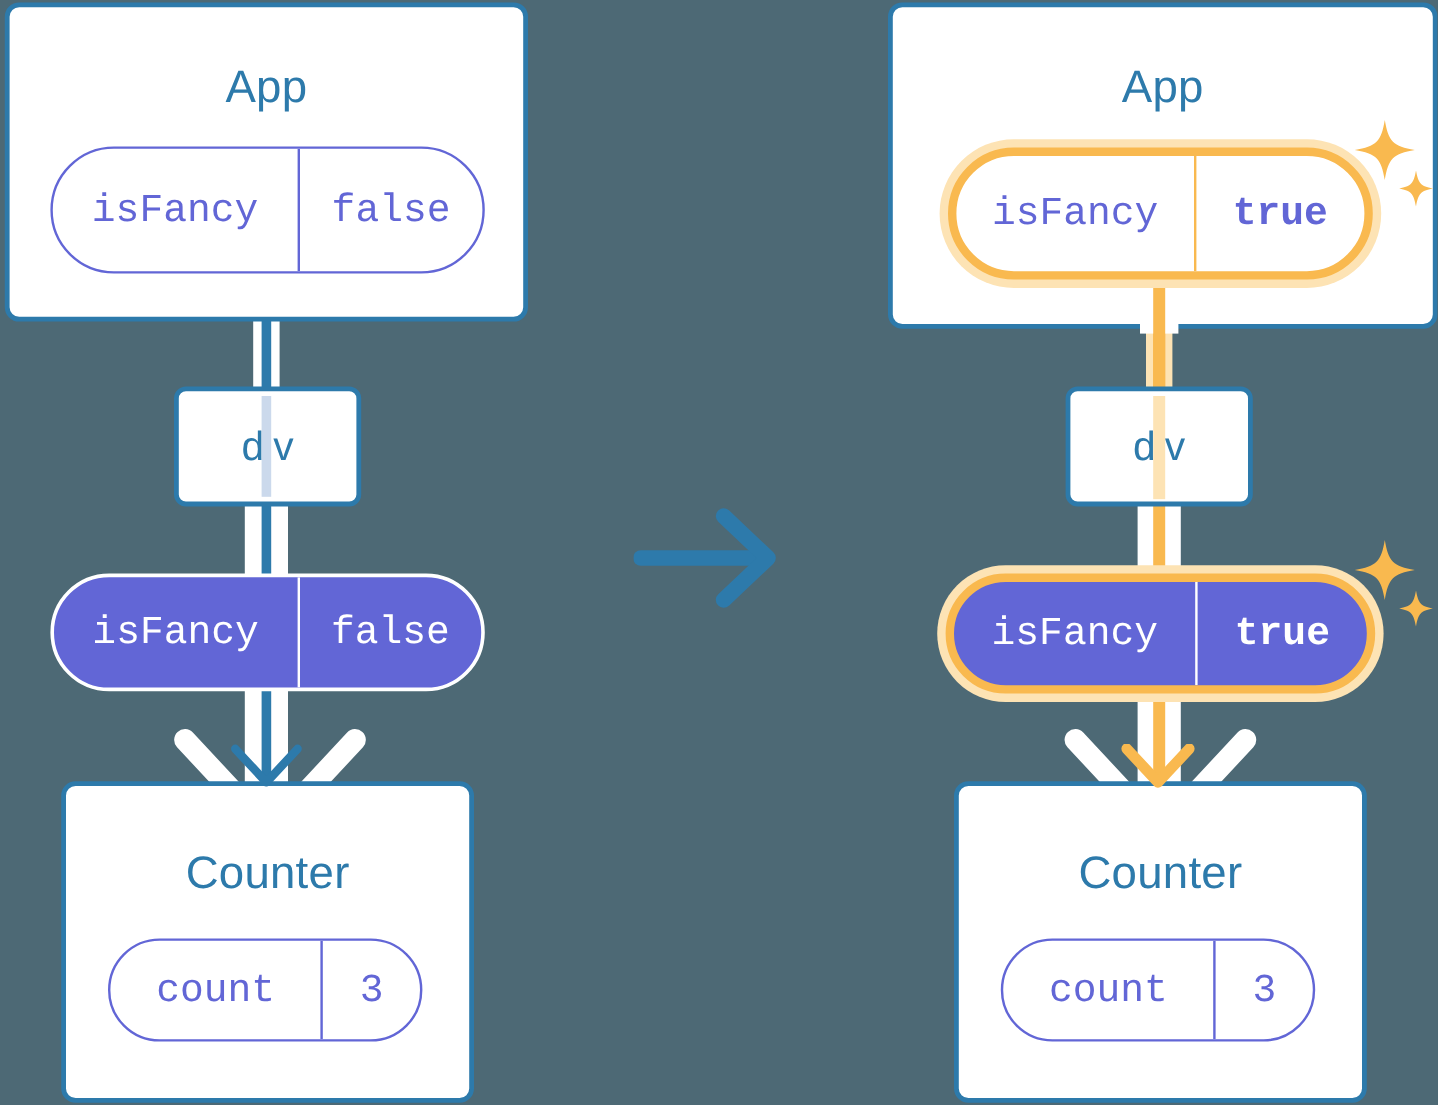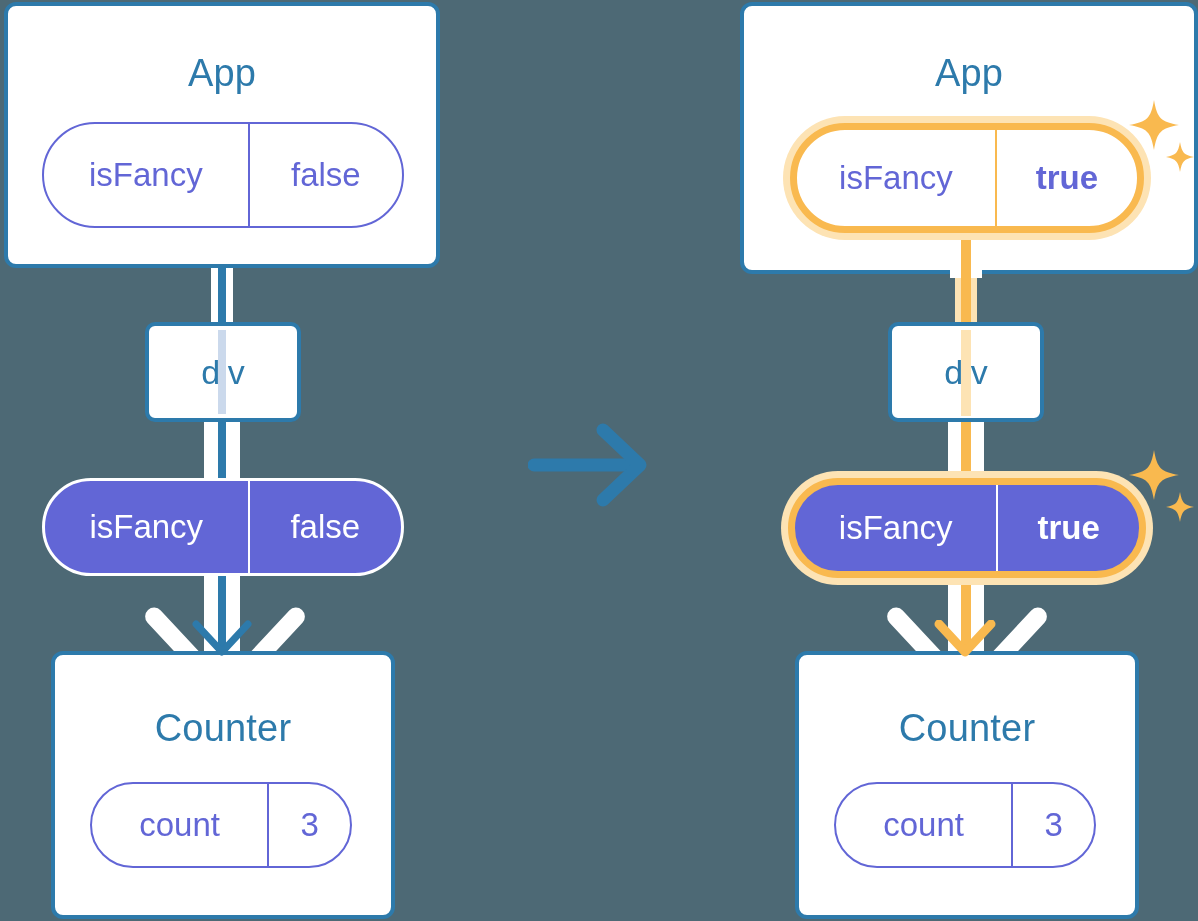--- a/index.html
+++ b/index.html
@@ -48,20 +48,21 @@
     display:flex;
     align-items:stretch;
     border-radius:999px;
     overflow:hidden;
     z-index:9;
   }
   .pill .pk,.pill .pv{
     display:flex;align-items:center;justify-content:center;
     font-size:33px;
     box-sizing:border-box;
+    font-family:Liberation Mono, monospace;
   }
 
   
   .pill.ghost{
     border:2px solid #6266d6;
     background:#ffffff;
   }
   .pill.ghost .pk,.pill.ghost .pv{color:#6266d6;}
   .pill.ghost .pv{border-left:2px solid #6266d6;}
 

